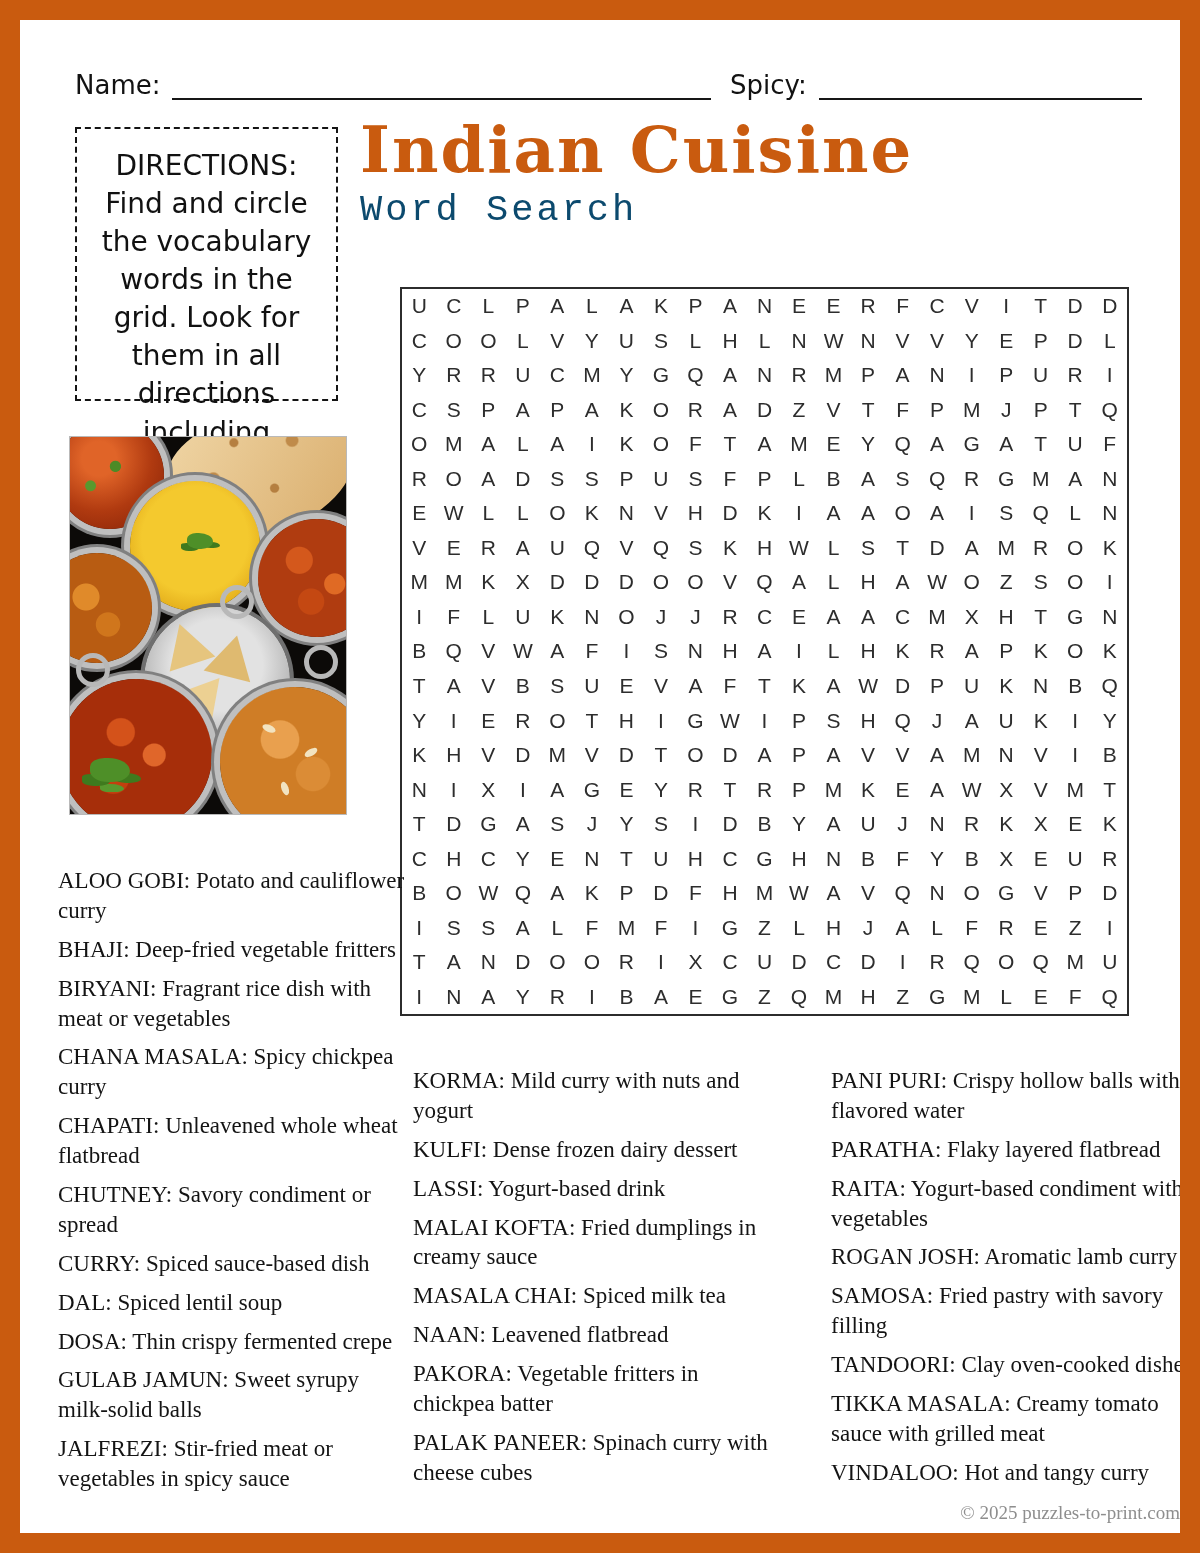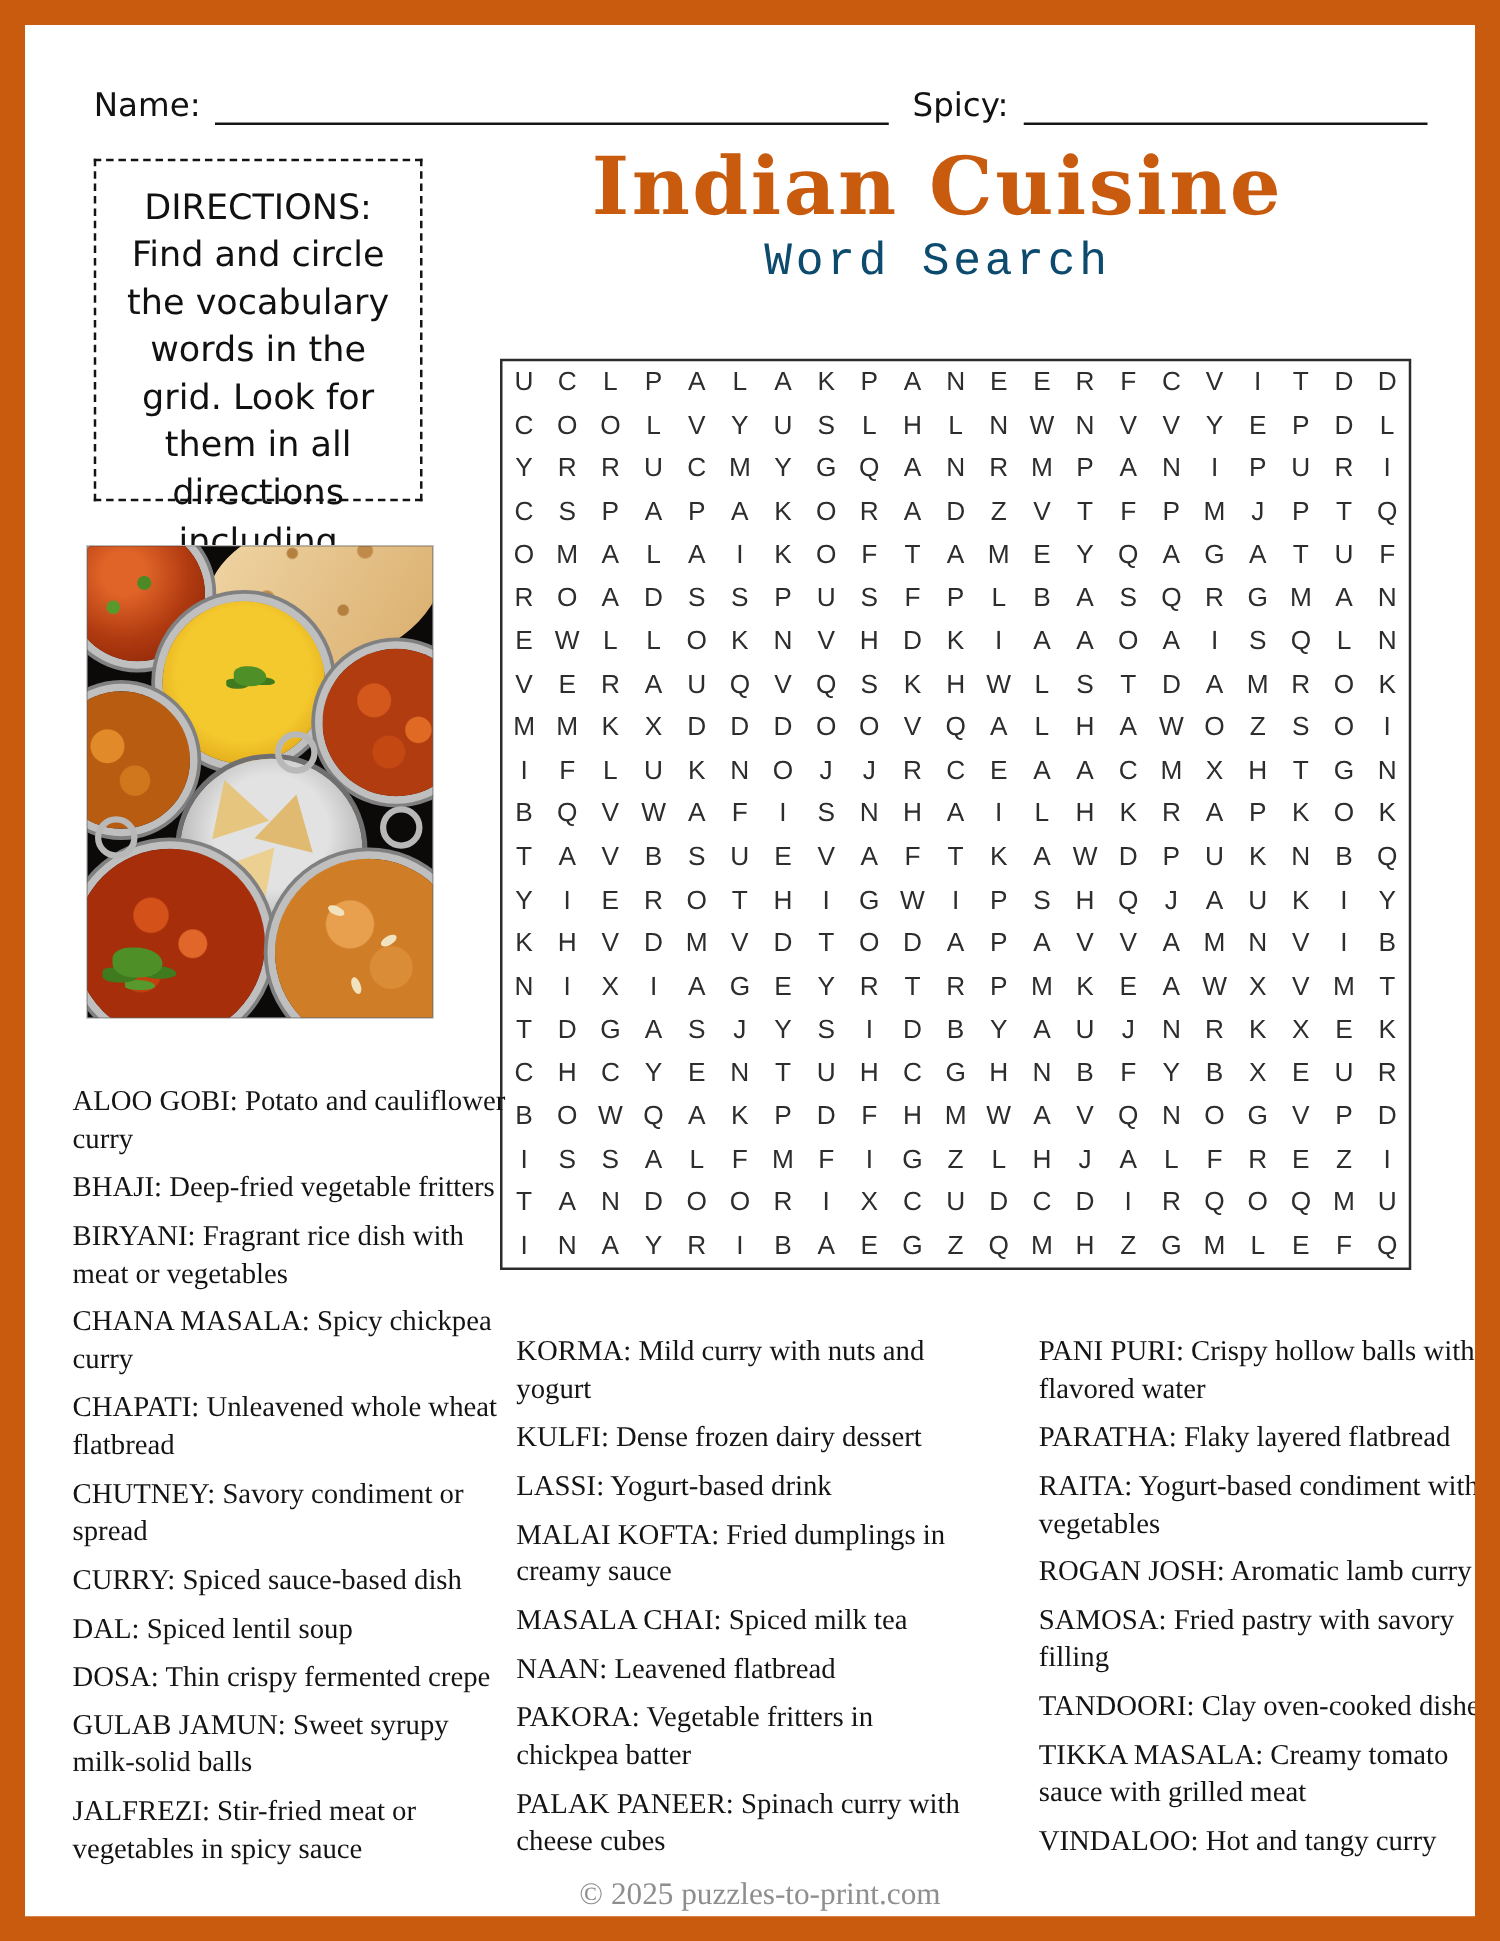--- a/index.html
+++ b/index.html
@@ -24,21 +24,21 @@
   .field-name{left:55px;top:46px;width:636px;}
   .field-date{left:710px;top:46px;width:412px;}
   
   .directions{
     position:absolute;left:55px;top:107px;width:263px;height:274px;
     box-sizing:border-box;border:2px dashed #141414;
     padding:18px 8px 0 8px;text-align:center;
     font-family:"DejaVu Sans",sans-serif;font-size:28px;line-height:1.36;color:#111;
   }
   
-  .title-block{position:absolute;left:340px;top:96px;width:780px;text-align:center;}
+  .title-block{position:absolute;left:340px;top:96px;width:780px;text-align:left;}
   .title-main{
     font-family:"DejaVu Serif",serif;font-weight:bold;
     font-size:64px;line-height:1.05;color:var(--accent);letter-spacing:2px;
   }
   .title-sub{
     font-family:Liberation Mono, monospace;font-size:37px;color:#0c4a6e;
     margin-top:6px;letter-spacing:3px;
   }
   
   .grid{
@@ -109,22 +109,22 @@
   .r2{left:234px;top:208px;}
   .r3{left:6px;top:216px;}
   
   .word-list{position:absolute;font-family:"Liberation Serif",serif;
       font-size:23px;line-height:1.3;color:#141414;}
   .word-list .entry{margin:0 0 9px 0;}
   .list-left{left:38px;top:846px;width:352px;}
   .list-middle{left:393px;top:1046px;width:368px;}
   .list-right{left:763px;top:1046px;width:366px;margin-left:48px;}
   
-  .footer{position:absolute;left:16px;right:0;top:1482px;text-align:center;
-      font-family:"Liberation Serif",serif;font-size:25px;color:var(--footer-gray);}
+  .footer{position:absolute;left:16px;right:0;top:1482px;text-align:right;
+      font-family:"Liberation Serif",serif;font-size:19px;color:var(--footer-gray);}
 </style>
 </head>
 <body>
 
 <div class="page">
 
   <div class="field field-name">
     <span>Name:</span>
     <span class="line"></span>
   </div>

